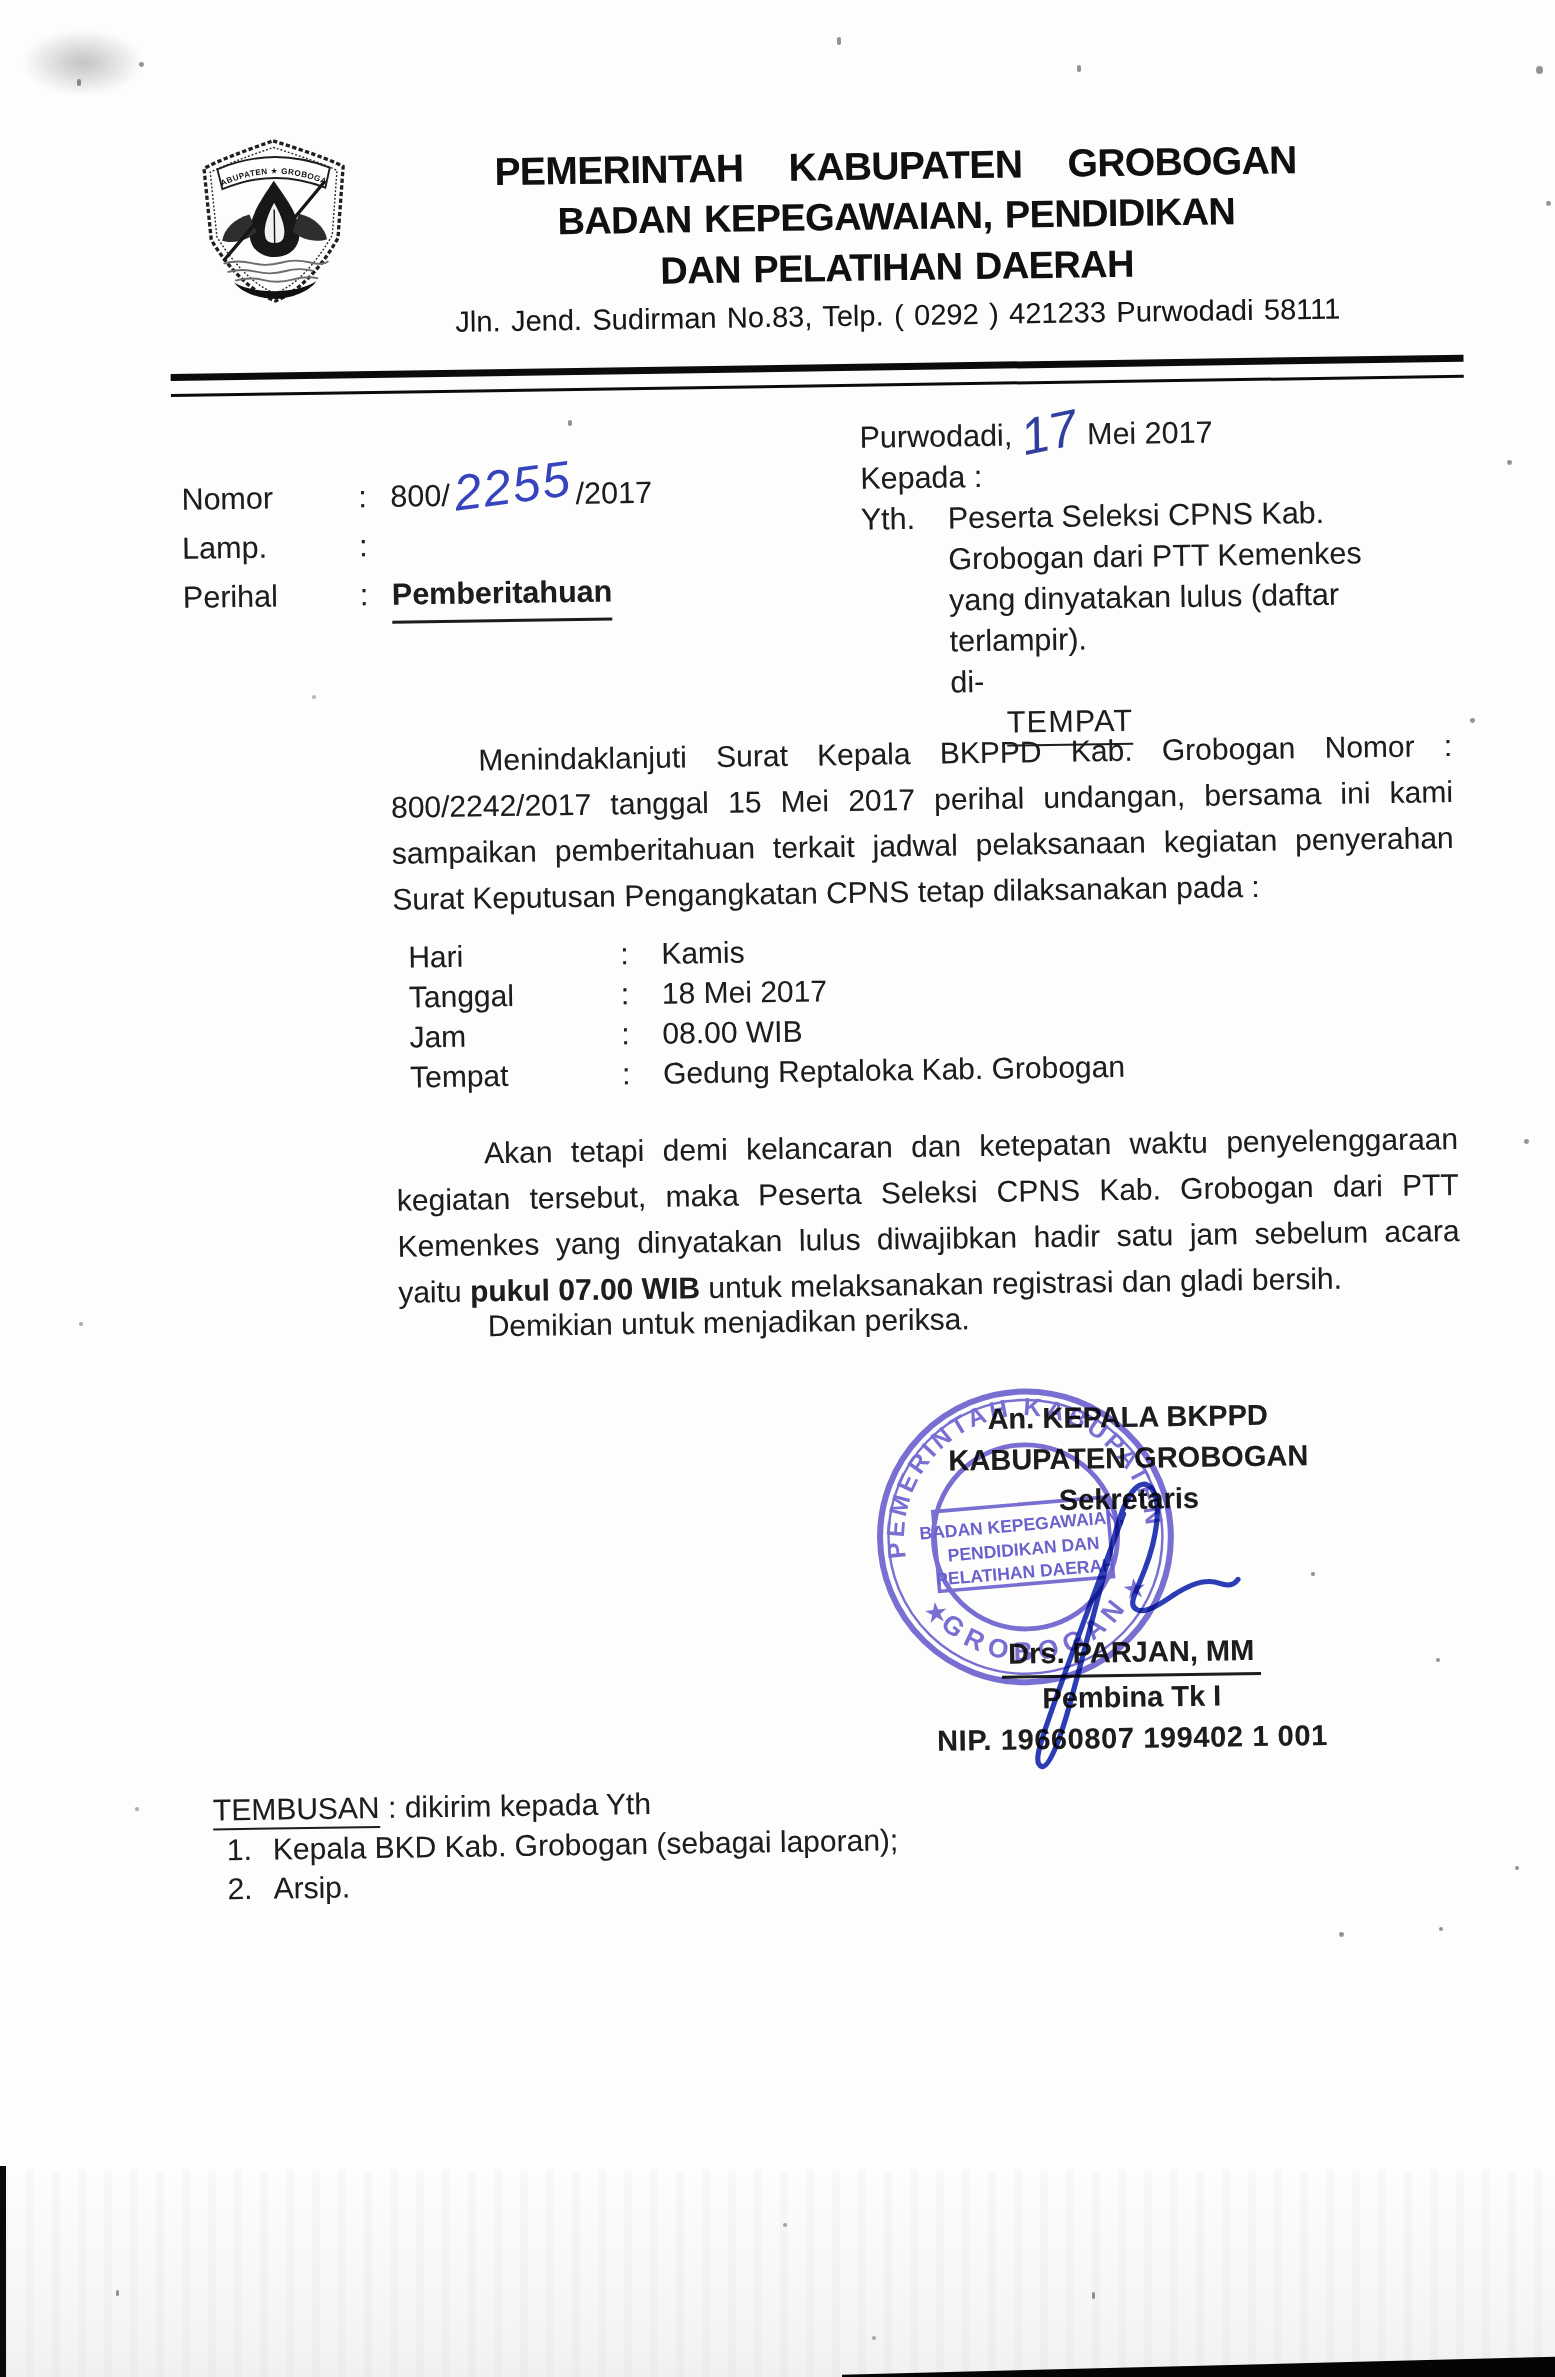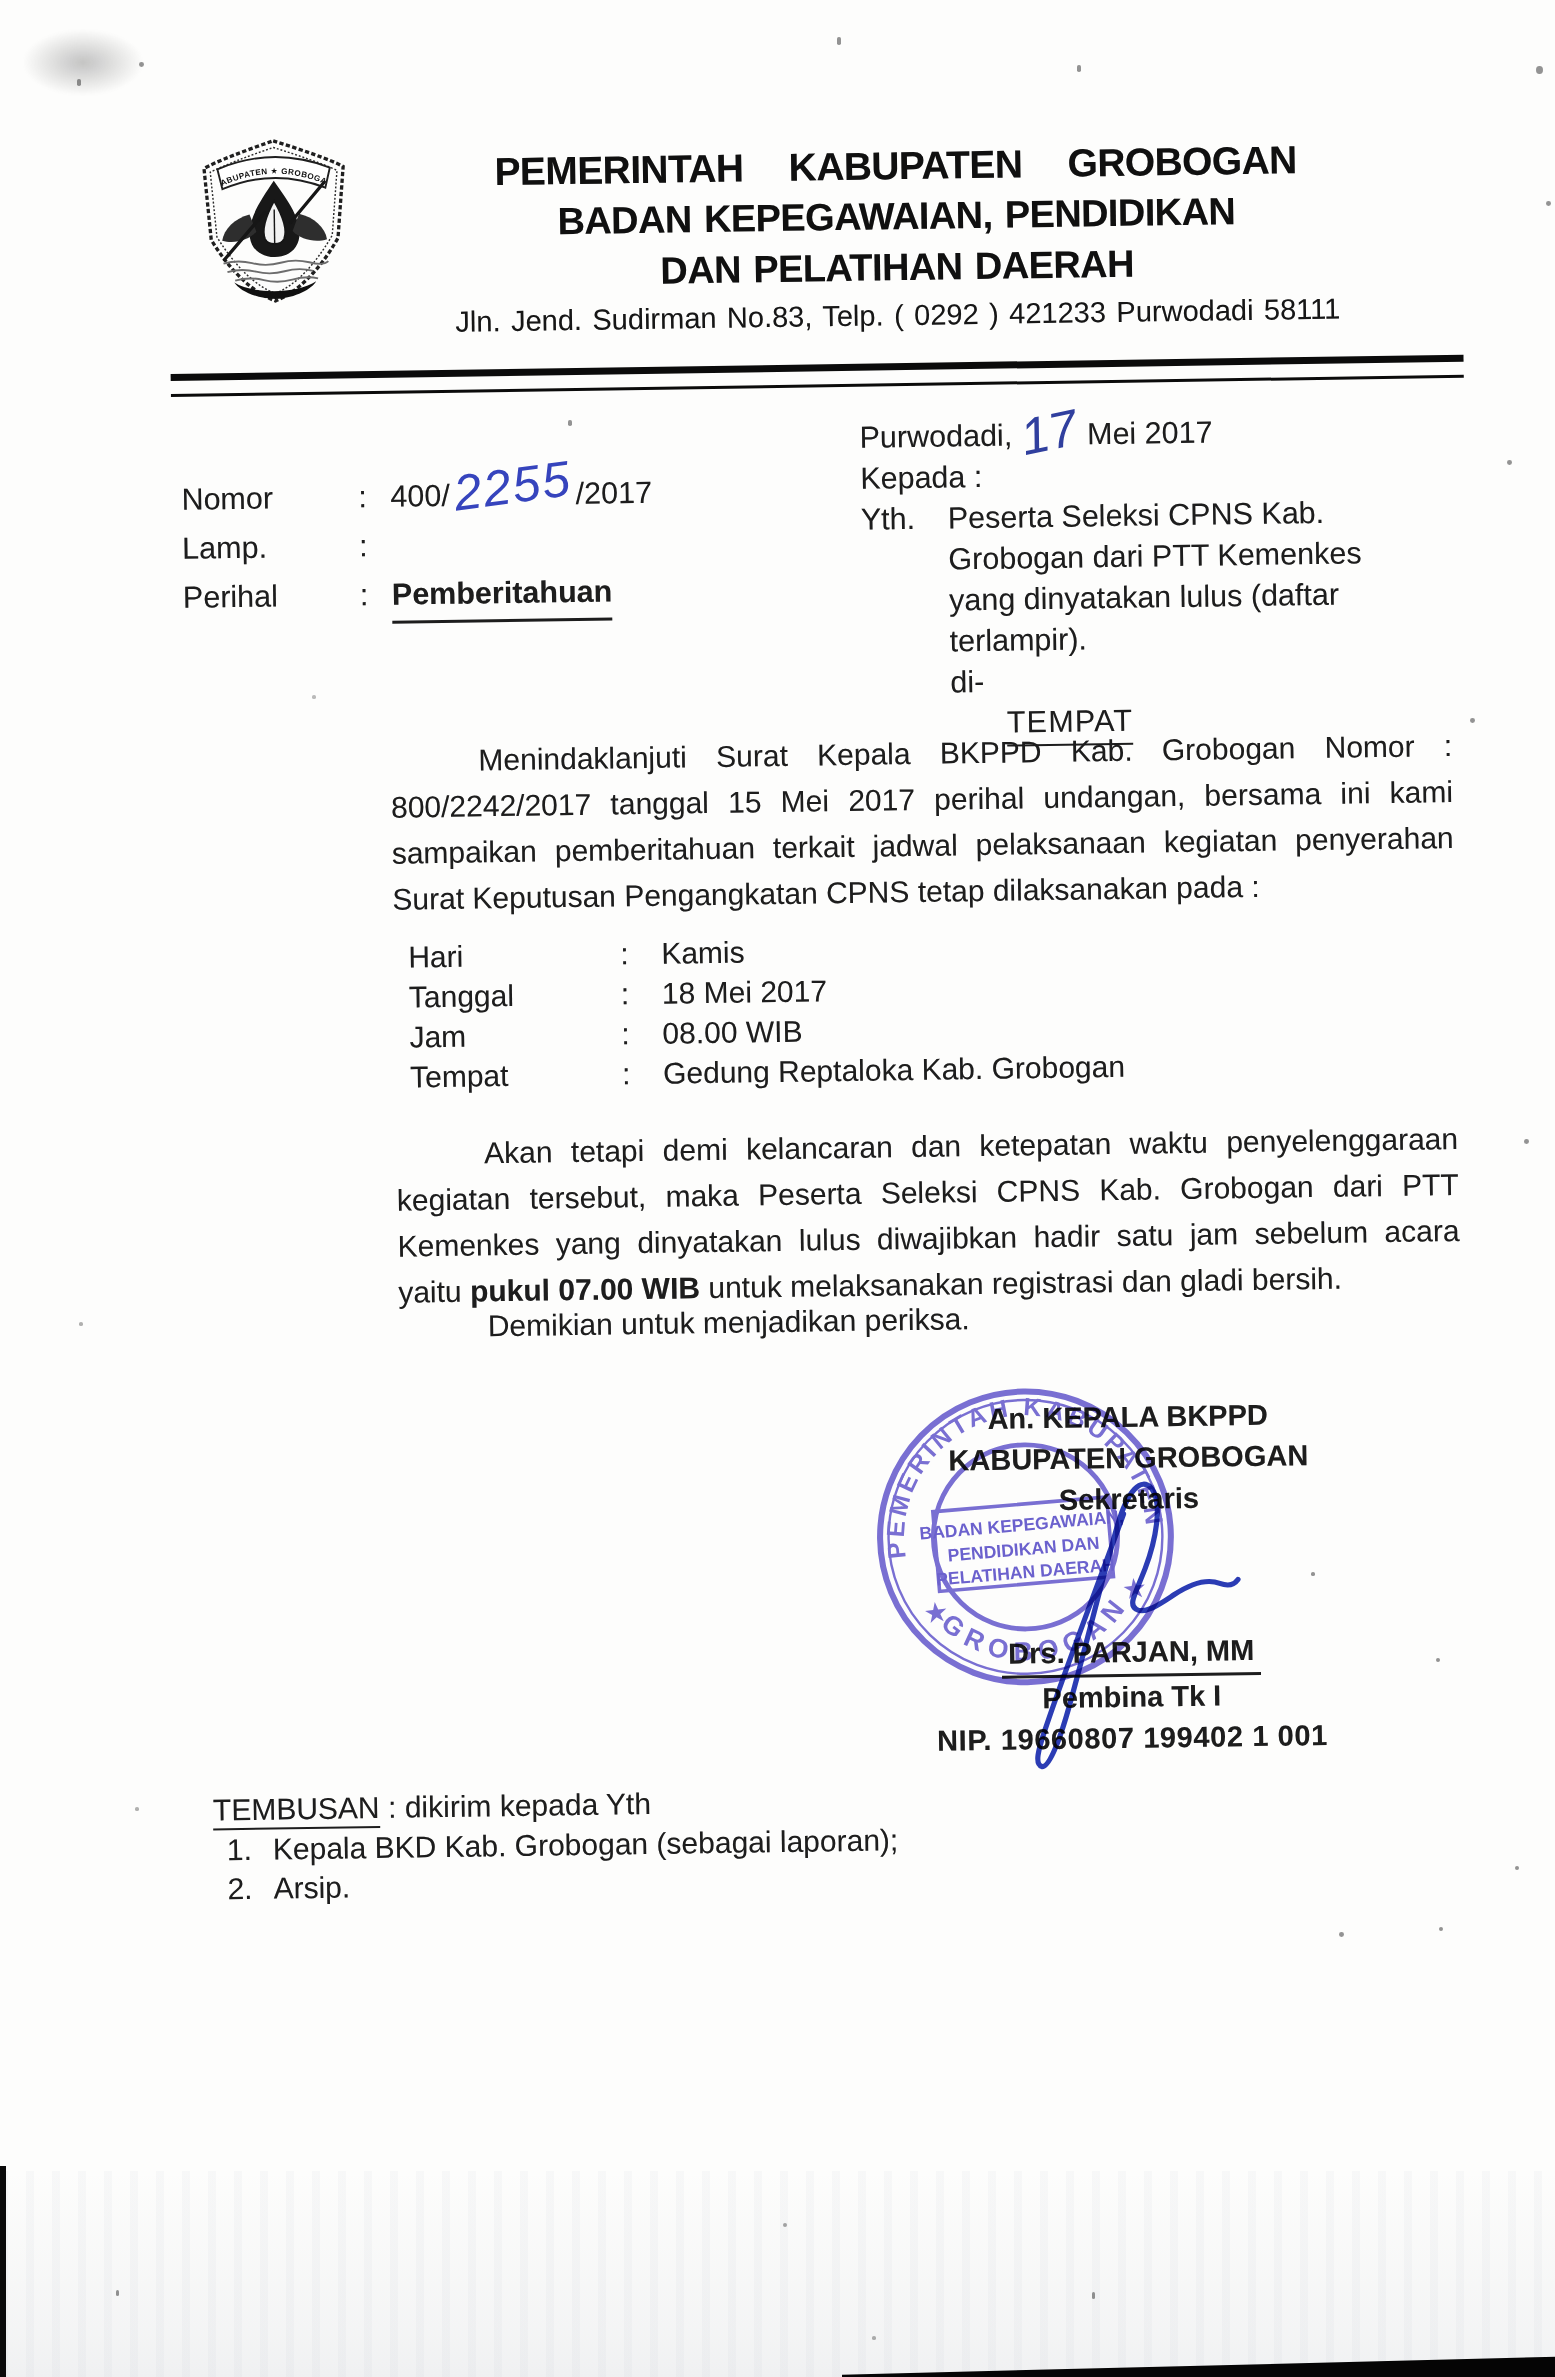--- a/index.html
+++ b/index.html
@@ -109,21 +109,21 @@
     <div class="lh-a txt">DAN PELATIHAN DAERAH</div>
     <div class="lh-addr txt">Jln. Jend. Sudirman No.83, Telp. ( 0292 ) 421233  Purwodadi 58111</div>
   </div>
   <div class="rule-thick"></div>
   <div class="rule-thin"></div>
 
   <div class="meta txt">
     <div class="meta-row">
       <span class="meta-label">Nomor</span>
       <span class="meta-colon">:</span>
-      <span><span>400/</span><span class="hw hw-nomor">2255</span><span>/2017</span></span>
+      <span><span>800/</span><span class="hw hw-nomor">2255</span><span>/2017</span></span>
     </div>
     <div class="meta-row">
       <span class="meta-label">Lamp.</span>
       <span class="meta-colon">:</span>
     </div>
     <div class="meta-row">
       <span class="meta-label">Perihal</span>
       <span class="meta-colon">:</span>
       <span class="perihal-value">Pemberitahuan</span>
     </div>

